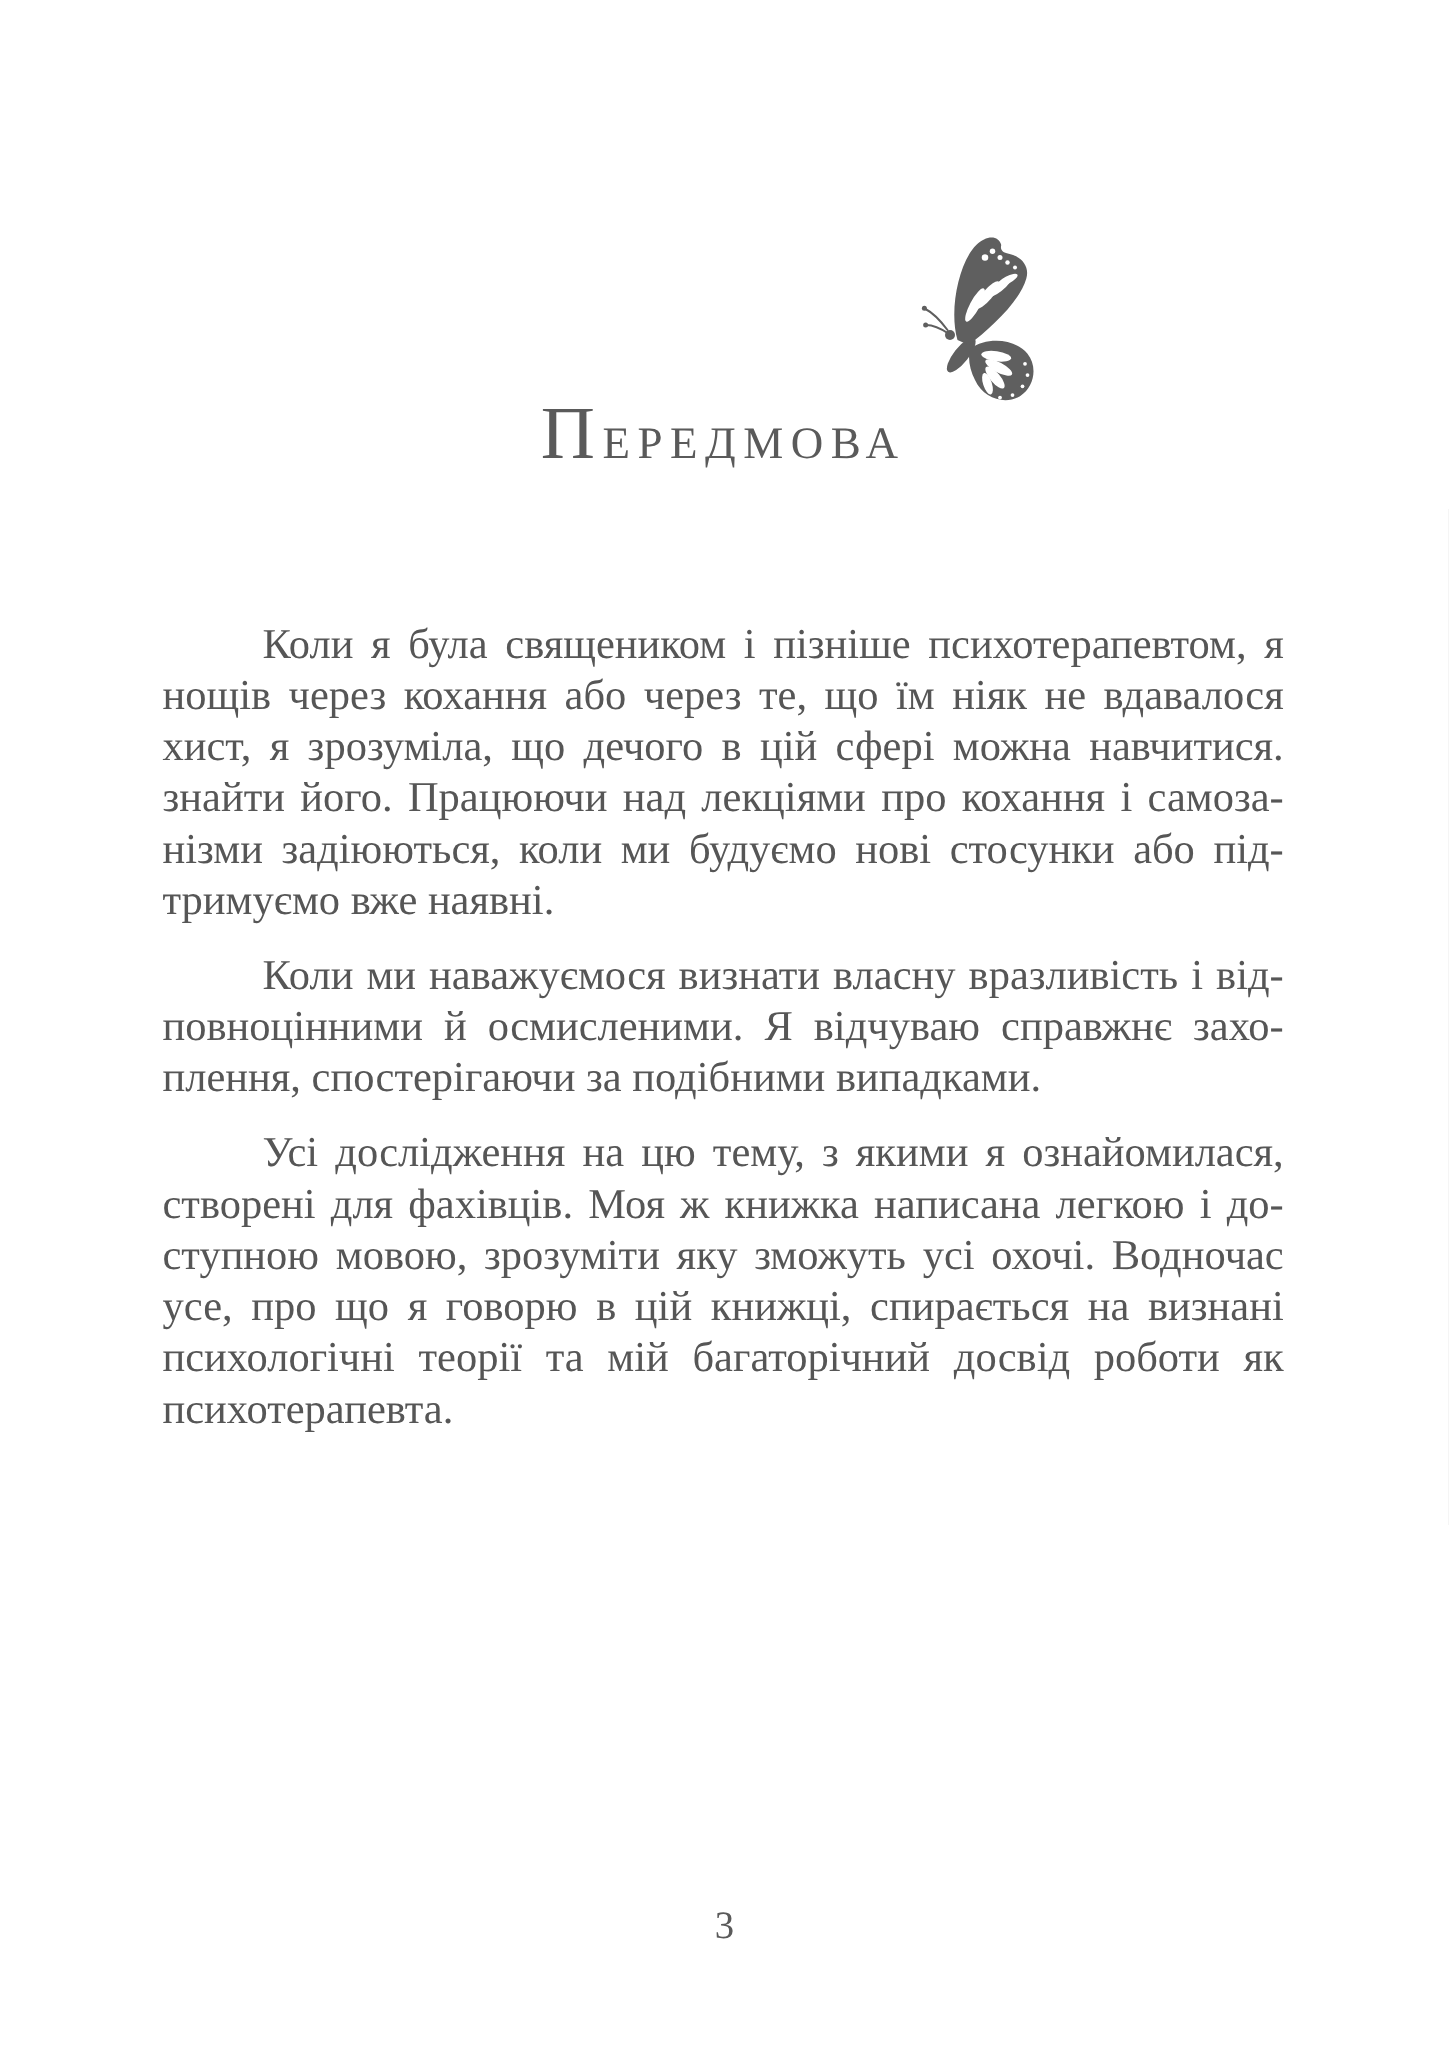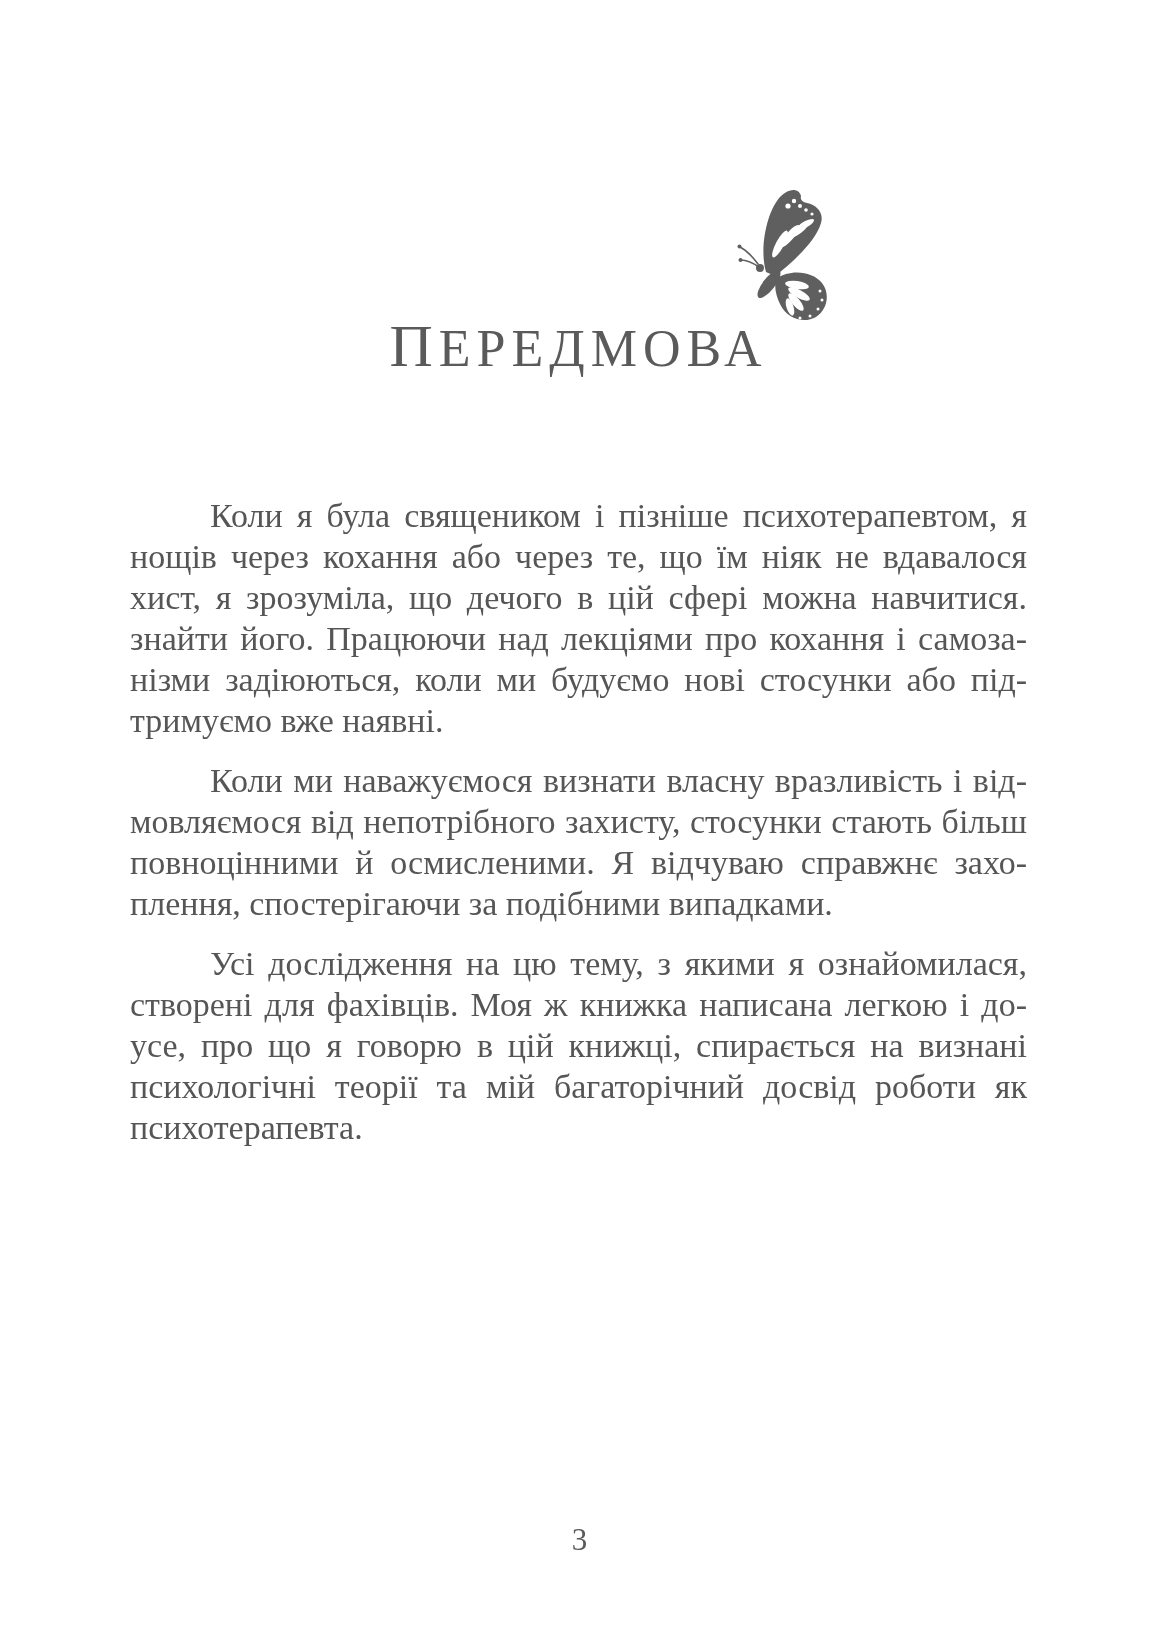--- a/index.html
+++ b/index.html
@@ -21,21 +21,21 @@
     position:absolute;left:736px;top:188px;width:92px;height:138px;
   }
   .title{
     position:absolute;left:130px;top:316px;width:897px;
     margin:0;text-align:center;
     font-weight:normal;line-height:1;
     color:var(--title-color);
     letter-spacing:6px;
   }
   .title-initial{font-size:60px;}
-  .title-rest{font-size:52px;text-transform:uppercase;}
+  .title-rest{font-size:36px;text-transform:uppercase;}
   .body{
     position:absolute;left:130px;top:495px;width:897px;
     font-size:34px;line-height:41px;
     color:var(--text-color);
   }
   .body p{margin:0 0 19px 0;}
   .line{
     display:block;
     text-align:justify;
     text-align-last:justify;
@@ -96,27 +96,27 @@
       <p>
         <span class="line first">Коли я була священиком і пізніше психотерапевтом, я</span>
         <span class="line">нощів через кохання або через те, що їм ніяк не вдавалося</span>
         <span class="line">хист, я зрозуміла, що дечого в цій сфері можна навчитися.</span>
         <span class="line">знайти його. Працюючи над лекціями про кохання і самоза-</span>
         <span class="line">нізми задіюються, коли ми будуємо нові стосунки або під-</span>
         <span class="line last">тримуємо вже наявні.</span>
       </p>
       <p>
         <span class="line first">Коли ми наважуємося визнати власну вразливість і від-</span>
-        <span class="line">мовляємося від непотрібного захисту, стосунки стають більш</span>
         <span class="line">повноцінними й осмисленими. Я відчуваю справжнє захо-</span>
         <span class="line last">плення, спостерігаючи за подібними випадками.</span>
       </p>
       <p>
         <span class="line first">Усі дослідження на цю тему, з якими я ознайомилася,</span>
         <span class="line">створені для фахівців. Моя ж книжка написана легкою і до-</span>
+        <span class="line">ступною мовою, зрозуміти яку зможуть усі охочі. Водночас</span>
         <span class="line">усе, про що я говорю в цій книжці, спирається на визнані</span>
         <span class="line">психологічні теорії та мій багаторічний досвід роботи як</span>
         <span class="line last">психотерапевта.</span>
       </p>
     </main>
 
   <div class="page-number">3</div>
 
 </div>
 

